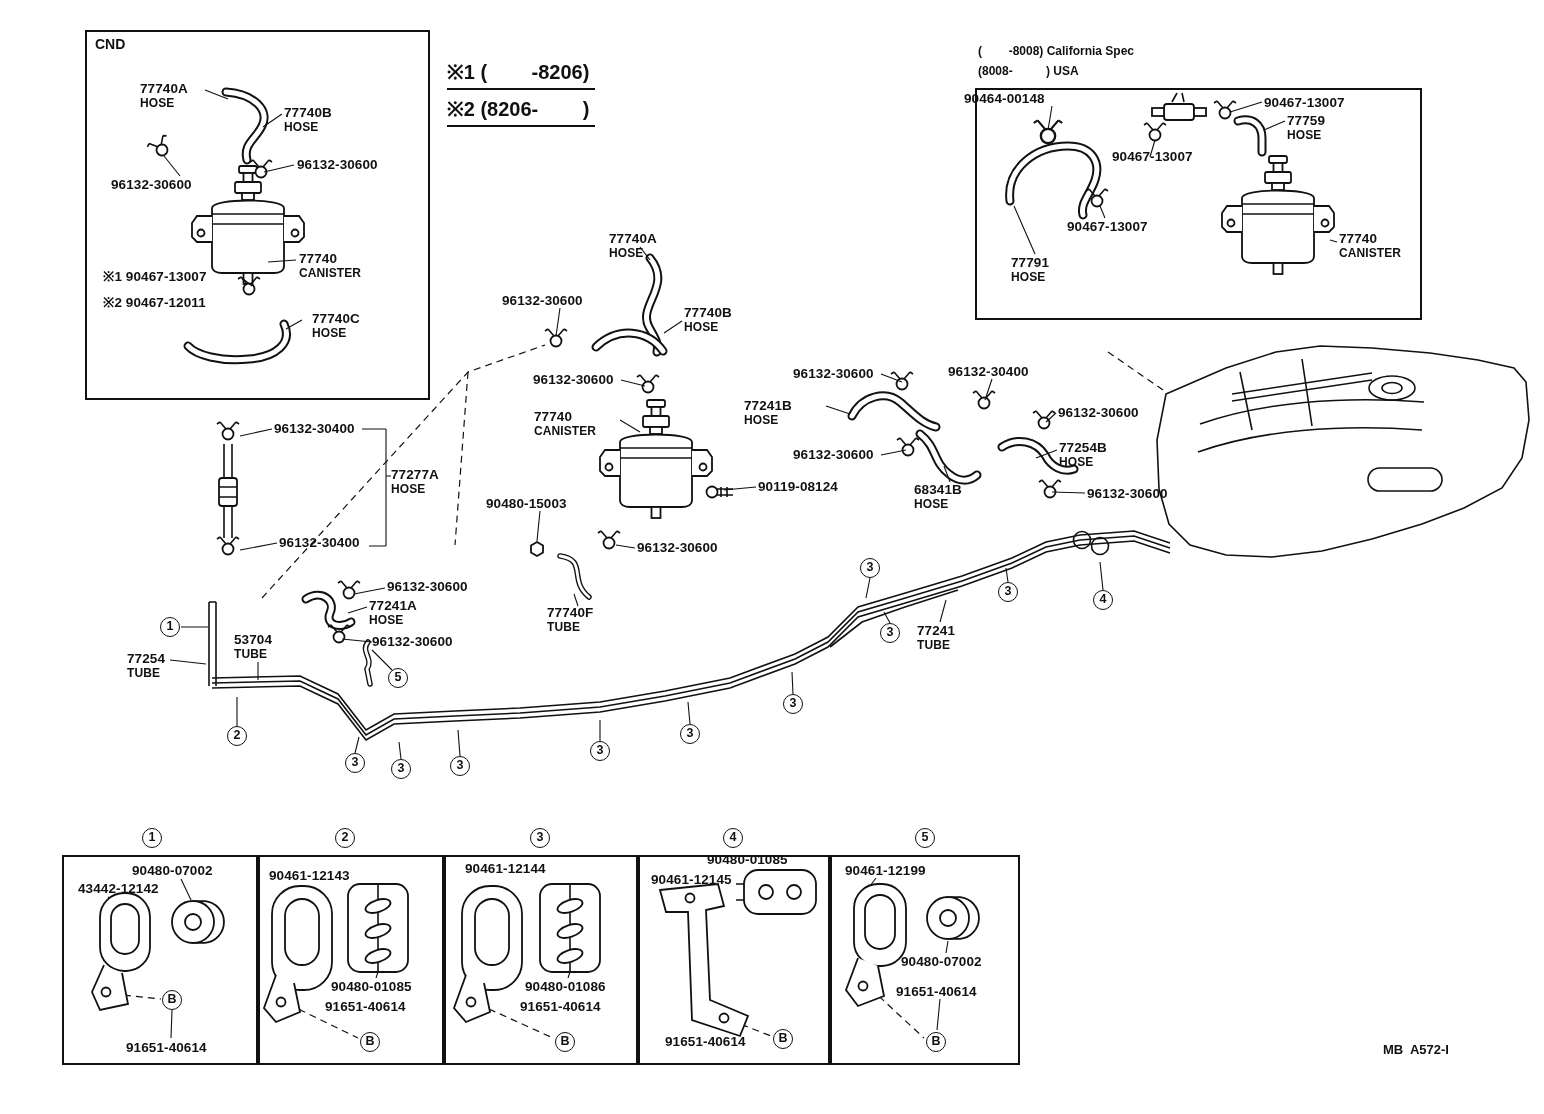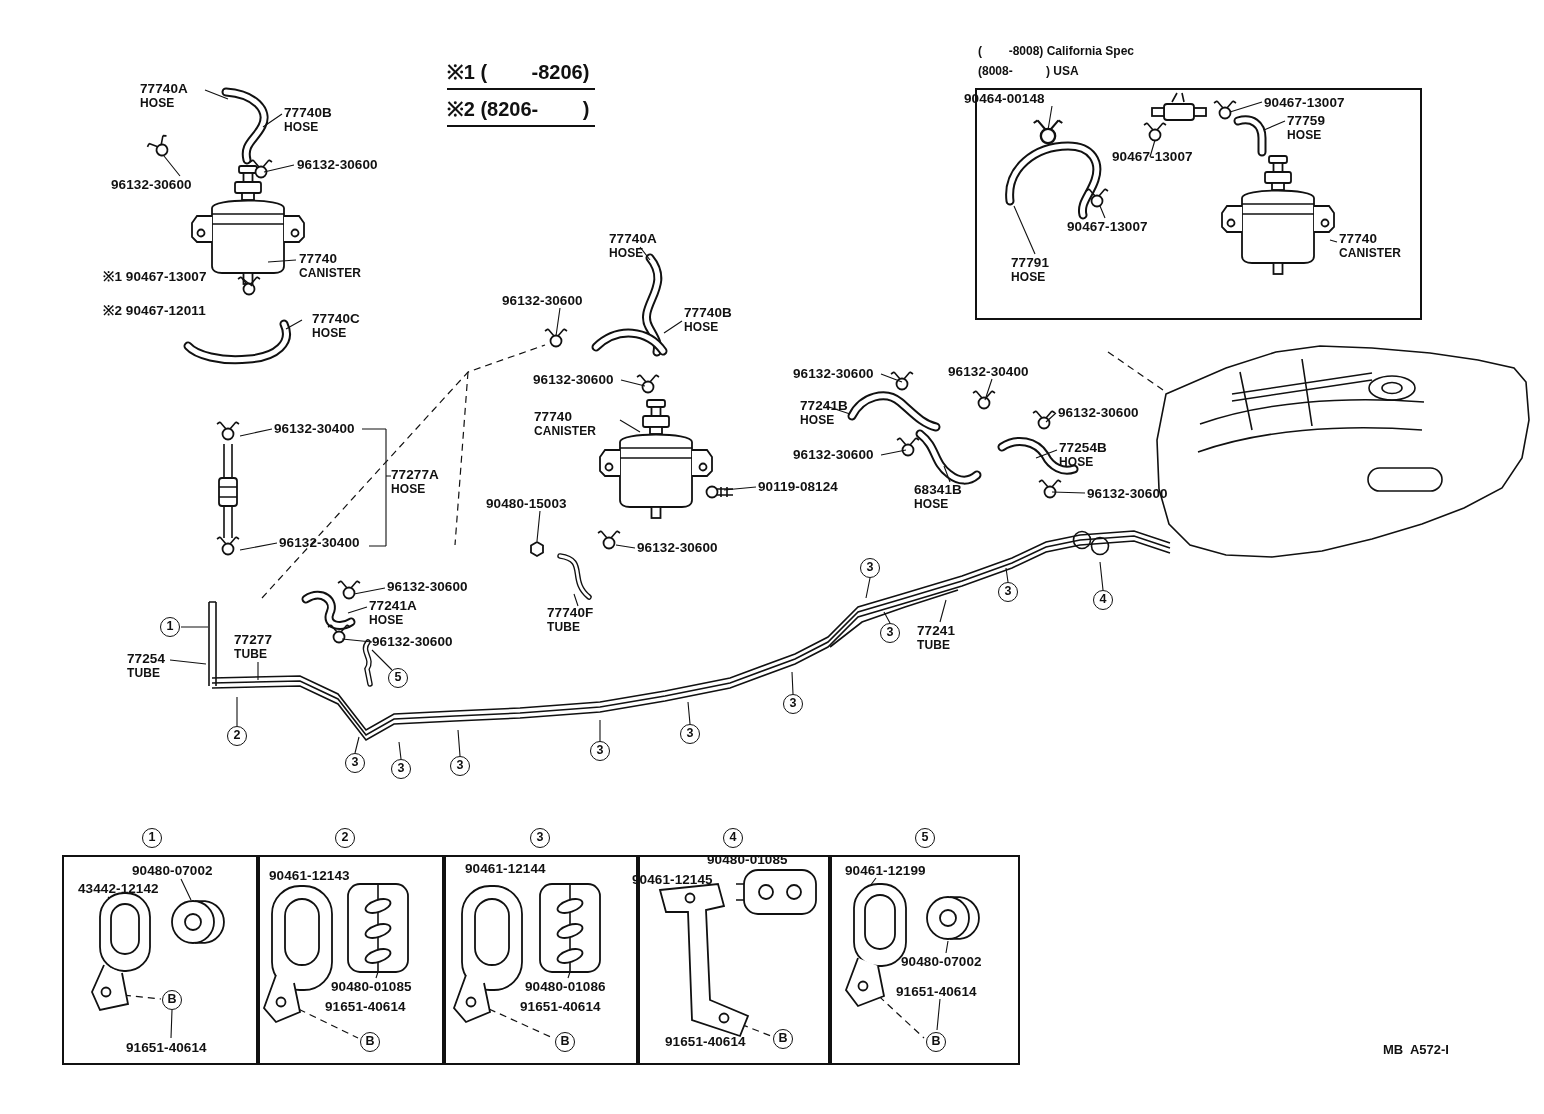--- a/index.html
+++ b/index.html
@@ -230,20 +230,23 @@
 
     <g>
       <rect x="854" y="884" width="52" height="82" rx="24" class="shp"></rect>
       <rect x="865" y="895" width="30" height="54" rx="15" class="shp"></rect>
       <path class="shp" d="M858,958 L846,990 L858,1006 L884,996 L878,966"></path>
       <circle cx="863" cy="986" r="4.5" class="shp"></circle>
     </g>
     <use href="#grommet" x="948" y="918"></use>
   </svg>
 
+  <div class="frame" style="left:85px;top:30px;width:345px;height:370px">
+    <span class="boxtitle">CND</span>
+  </div>
 
   <div class="cal-h" style="left:978px;top:44px">(        -8008) California Spec</div>
   <div class="cal-h" style="left:978px;top:64px">(8008-          ) USA</div>
   <div class="frame" style="left:975px;top:88px;width:447px;height:232px"></div>
 
   <div class="legend">
     <div>※1 (        -8206)</div>
     <div>※2 (8206-        )</div>
   </div>
 
@@ -255,21 +258,21 @@
 
   <div class="footer">MB  A572-I</div>
 
   <div class="labels" id="labels-layer">
       <div class="plabel" style="left: 140px; top: 82px;"><div>77740A</div><div class="psub">HOSE</div></div>
       <div class="plabel" style="left: 284px; top: 106px;"><div>77740B</div><div class="psub">HOSE</div></div>
       <div class="plabel" style="left: 297px; top: 158px;"><div>96132-30600</div></div>
       <div class="plabel" style="left: 111px; top: 178px;"><div>96132-30600</div></div>
       <div class="plabel" style="left: 299px; top: 252px;"><div>77740</div><div class="psub">CANISTER</div></div>
       <div class="plabel" style="left: 103px; top: 270px;"><div>※1 90467-13007</div></div>
-      <div class="plabel" style="left: 103px; top: 304px; text-align: right;"><div>※2 90467-12011</div></div>
+      <div class="plabel" style="left: 103px; top: 296px; text-align: right;"><div>※2 90467-12011</div></div>
       <div class="plabel" style="left: 312px; top: 312px;"><div>77740C</div><div class="psub">HOSE</div></div>
       <div class="plabel" style="left: 964px; top: 92px;"><div>90464-00148</div></div>
       <div class="plabel" style="left: 1264px; top: 96px;"><div>90467-13007</div></div>
       <div class="plabel" style="left: 1287px; top: 114px;"><div>77759</div><div class="psub">HOSE</div></div>
       <div class="plabel" style="left: 1112px; top: 150px;"><div>90467-13007</div></div>
       <div class="plabel" style="left: 1067px; top: 220px;"><div>90467-13007</div></div>
       <div class="plabel" style="left: 1011px; top: 256px;"><div>77791</div><div class="psub">HOSE</div></div>
       <div class="plabel" style="left: 1339px; top: 232px;"><div>77740</div><div class="psub">CANISTER</div></div>
       <div class="plabel" style="left: 609px; top: 232px;"><div>77740A</div><div class="psub">HOSE</div></div>
       <div class="plabel" style="left: 502px; top: 294px;"><div>96132-30600</div></div>
@@ -278,43 +281,43 @@
       <div class="plabel" style="left: 534px; top: 410px;"><div>77740</div><div class="psub">CANISTER</div></div>
       <div class="plabel" style="left: 758px; top: 480px;"><div>90119-08124</div></div>
       <div class="plabel" style="left: 486px; top: 497px;"><div>90480-15003</div></div>
       <div class="plabel" style="left: 637px; top: 541px;"><div>96132-30600</div></div>
       <div class="plabel" style="left: 547px; top: 606px;"><div>77740F</div><div class="psub">TUBE</div></div>
       <div class="plabel" style="left: 274px; top: 422px;"><div>96132-30400</div></div>
       <div class="plabel" style="left: 391px; top: 468px;"><div>77277A</div><div class="psub">HOSE</div></div>
       <div class="plabel" style="left: 279px; top: 536px;"><div>96132-30400</div></div>
       <div class="plabel" style="left: 387px; top: 580px;"><div>96132-30600</div></div>
       <div class="plabel" style="left: 369px; top: 599px;"><div>77241A</div><div class="psub">HOSE</div></div>
-      <div class="plabel" style="left: 234px; top: 633px;"><div>77277</div><div class="psub">TUBE</div></div>
+      <div class="plabel" style="left: 234px; top: 633px;"><div>53704</div><div class="psub">TUBE</div></div>
       <div class="plabel" style="left: 372px; top: 635px;"><div>96132-30600</div></div>
       <div class="plabel" style="left: 127px; top: 652px;"><div>77254</div><div class="psub">TUBE</div></div>
       <div class="plabel" style="left: 793px; top: 367px;"><div>96132-30600</div></div>
       <div class="plabel" style="left: 948px; top: 365px;"><div>96132-30400</div></div>
-      <div class="plabel" style="left: 800px; top: 399px;"><div>77241B</div><div class="psub">HOSE</div></div>
+      <div class="plabel" style="left: 744px; top: 399px;"><div>77241B</div><div class="psub">HOSE</div></div>
       <div class="plabel" style="left: 793px; top: 448px;"><div>96132-30600</div></div>
       <div class="plabel" style="left: 1058px; top: 406px;"><div>96132-30600</div></div>
       <div class="plabel" style="left: 1059px; top: 441px;"><div>77254B</div><div class="psub">HOSE</div></div>
       <div class="plabel" style="left: 914px; top: 483px;"><div>68341B</div><div class="psub">HOSE</div></div>
       <div class="plabel" style="left: 1087px; top: 487px;"><div>96132-30600</div></div>
       <div class="plabel" style="left: 917px; top: 624px;"><div>77241</div><div class="psub">TUBE</div></div>
       <div class="plabel" style="left: 132px; top: 864px;"><div>90480-07002</div></div>
       <div class="plabel" style="left: 78px; top: 882px;"><div>43442-12142</div></div>
       <div class="plabel" style="left: 126px; top: 1041px;"><div>91651-40614</div></div>
       <div class="plabel" style="left: 269px; top: 869px;"><div>90461-12143</div></div>
       <div class="plabel" style="left: 331px; top: 980px;"><div>90480-01085</div></div>
       <div class="plabel" style="left: 325px; top: 1000px;"><div>91651-40614</div></div>
       <div class="plabel" style="left: 465px; top: 862px;"><div>90461-12144</div></div>
       <div class="plabel" style="left: 525px; top: 980px;"><div>90480-01086</div></div>
       <div class="plabel" style="left: 520px; top: 1000px;"><div>91651-40614</div></div>
       <div class="plabel" style="left: 707px; top: 853px;"><div>90480-01085</div></div>
-      <div class="plabel" style="left: 632px; top: 873px;"><div>90461-12145</div></div>
+      <div class="plabel" style="left: 651px; top: 873px;"><div>90461-12145</div></div>
       <div class="plabel" style="left: 665px; top: 1035px;"><div>91651-40614</div></div>
       <div class="plabel" style="left: 845px; top: 864px;"><div>90461-12199</div></div>
       <div class="plabel" style="left: 901px; top: 955px;"><div>90480-07002</div></div>
       <div class="plabel" style="left: 896px; top: 985px;"><div>91651-40614</div></div>
       <div class="cmarker" style="left: 170px; top: 627px;">1</div>
       <div class="cmarker" style="left: 237px; top: 736px;">2</div>
       <div class="cmarker" style="left: 398px; top: 678px;">5</div>
       <div class="cmarker" style="left: 355px; top: 763px;">3</div>
       <div class="cmarker" style="left: 401px; top: 769px;">3</div>
       <div class="cmarker" style="left: 460px; top: 766px;">3</div>

